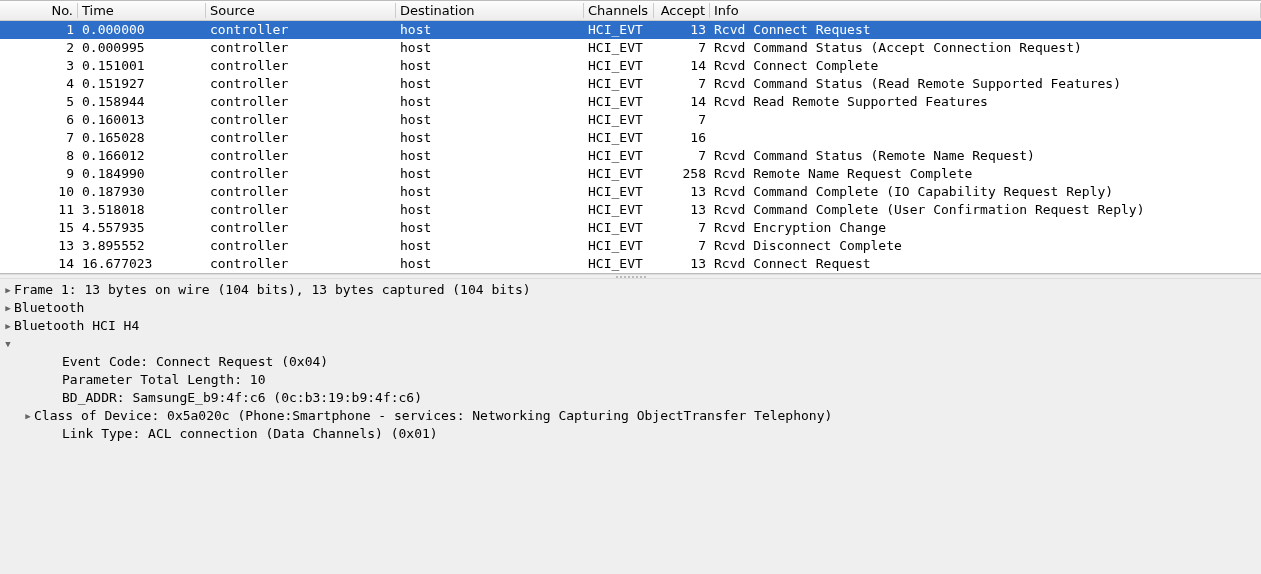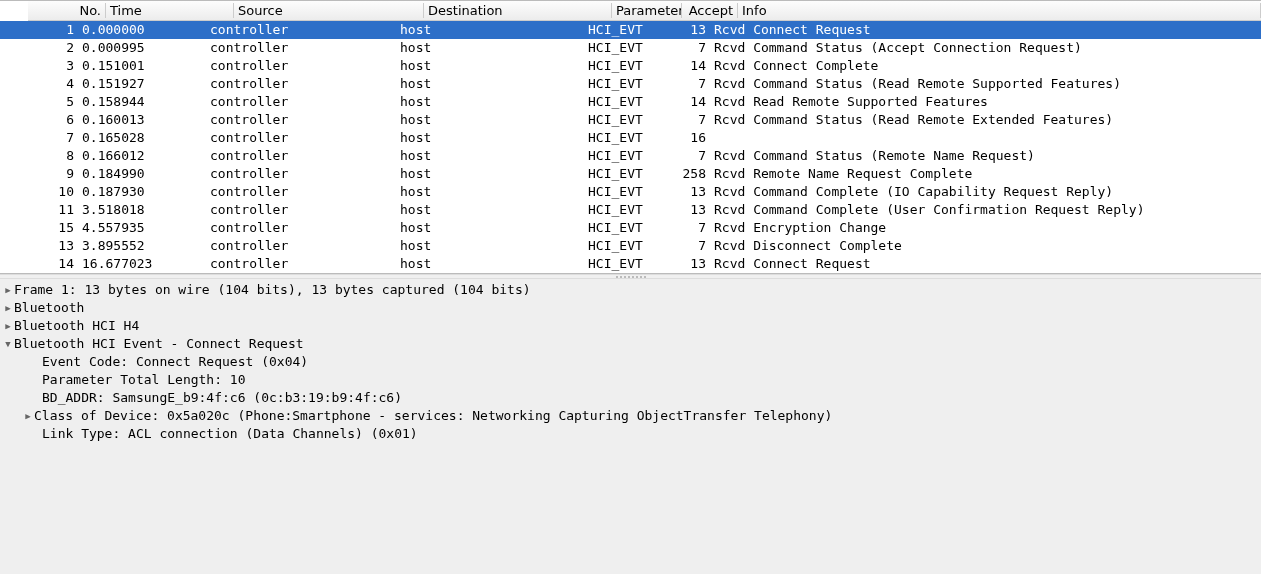--- a/index.html
+++ b/index.html
@@ -21,21 +21,20 @@
     flex: 0 0 auto;
   }
   .header-row {
     display: flex;
     background: linear-gradient(to bottom, #fdfdfd, #ececec);
     border-bottom: 1px solid #ccc;
     font-family: "DejaVu Sans", Arial, sans-serif;
     font-size: 13px;
     height: 20px;
     align-items: center;
-    margin-left: 28px;
   }
   .header-cell {
     border-right: 1px solid #ccc;
     padding: 0 4px;
     white-space: nowrap;
     overflow: hidden;
   }
   .packet-row {
     display: flex;
     height: 18px;
@@ -91,32 +90,32 @@
   }
   .tree-arrow {
     width: 12px;
     display: inline-block;
     text-align: center;
     color: #666;
     font-size: 9px;
     line-height: 18px;
   }
   .indent-1 { padding-left: 22px; }
-  .indent-2 { padding-left: 42px; }
+  .indent-2 { padding-left: 62px; }
 </style>
 </head>
 <body>
 
 <div class="packet-pane">
   <div class="header-row">
     <div class="header-cell col-no">No.</div>
     <div class="header-cell col-time">Time</div>
     <div class="header-cell col-src">Source</div>
     <div class="header-cell col-dst">Destination</div>
-    <div class="header-cell col-proto">Parameter</div>
+    <div class="header-cell col-proto">Channels</div>
     <div class="header-cell col-len">Accept</div>
     <div class="header-cell col-info">Info</div>
   </div>
   <div id="packet-body">
       <div class="packet-row selected">
         <div class="cell col-no">1</div>
         <div class="cell col-time">0.000000</div>
         <div class="cell col-src">controller</div>
         <div class="cell col-dst">host</div>
         <div class="cell col-proto">HCI_EVT</div>
@@ -159,21 +158,20 @@
         <div class="cell col-len">14</div>
         <div class="cell col-info">Rcvd Read Remote Supported Features</div>
       </div>
       <div class="packet-row">
         <div class="cell col-no">6</div>
         <div class="cell col-time">0.160013</div>
         <div class="cell col-src">controller</div>
         <div class="cell col-dst">host</div>
         <div class="cell col-proto">HCI_EVT</div>
         <div class="cell col-len">7</div>
-        <div class="cell col-info">Rcvd Command Status (Read Remote Extended Features)</div>
       </div>
       <div class="packet-row">
         <div class="cell col-no">7</div>
         <div class="cell col-time">0.165028</div>
         <div class="cell col-src">controller</div>
         <div class="cell col-dst">host</div>
         <div class="cell col-proto">HCI_EVT</div>
         <div class="cell col-len">16</div>
       </div>
       <div class="packet-row">
@@ -252,21 +250,20 @@
   <div class="tree-row">
     <span class="tree-arrow">▶</span>
     <span>Bluetooth</span>
   </div>
   <div class="tree-row">
     <span class="tree-arrow">▶</span>
     <span>Bluetooth HCI H4</span>
   </div>
   <div class="tree-row">
     <span class="tree-arrow">▼</span>
-    <span>Bluetooth HCI Event - Connect Request</span>
   </div>
   <div class="tree-row indent-2">
     <span>Event Code: Connect Request (0x04)</span>
   </div>
   <div class="tree-row indent-2">
     <span>Parameter Total Length: 10</span>
   </div>
   <div class="tree-row indent-2">
     <span>BD_ADDR: SamsungE_b9:4f:c6 (0c:b3:19:b9:4f:c6)</span>
   </div>

